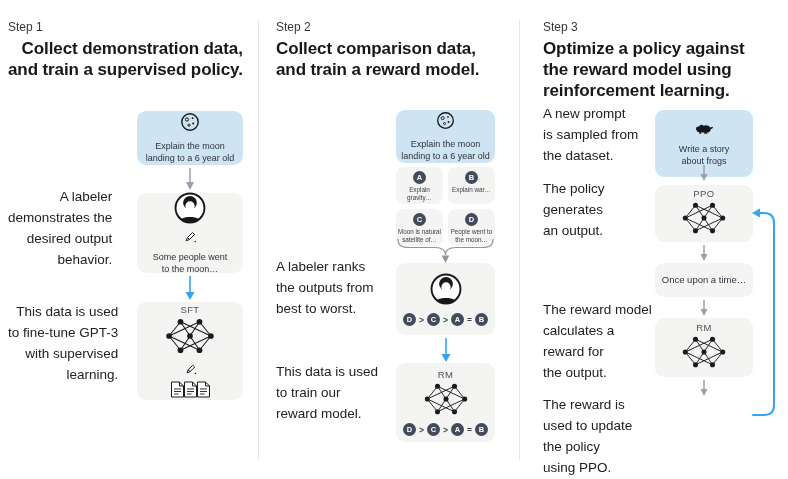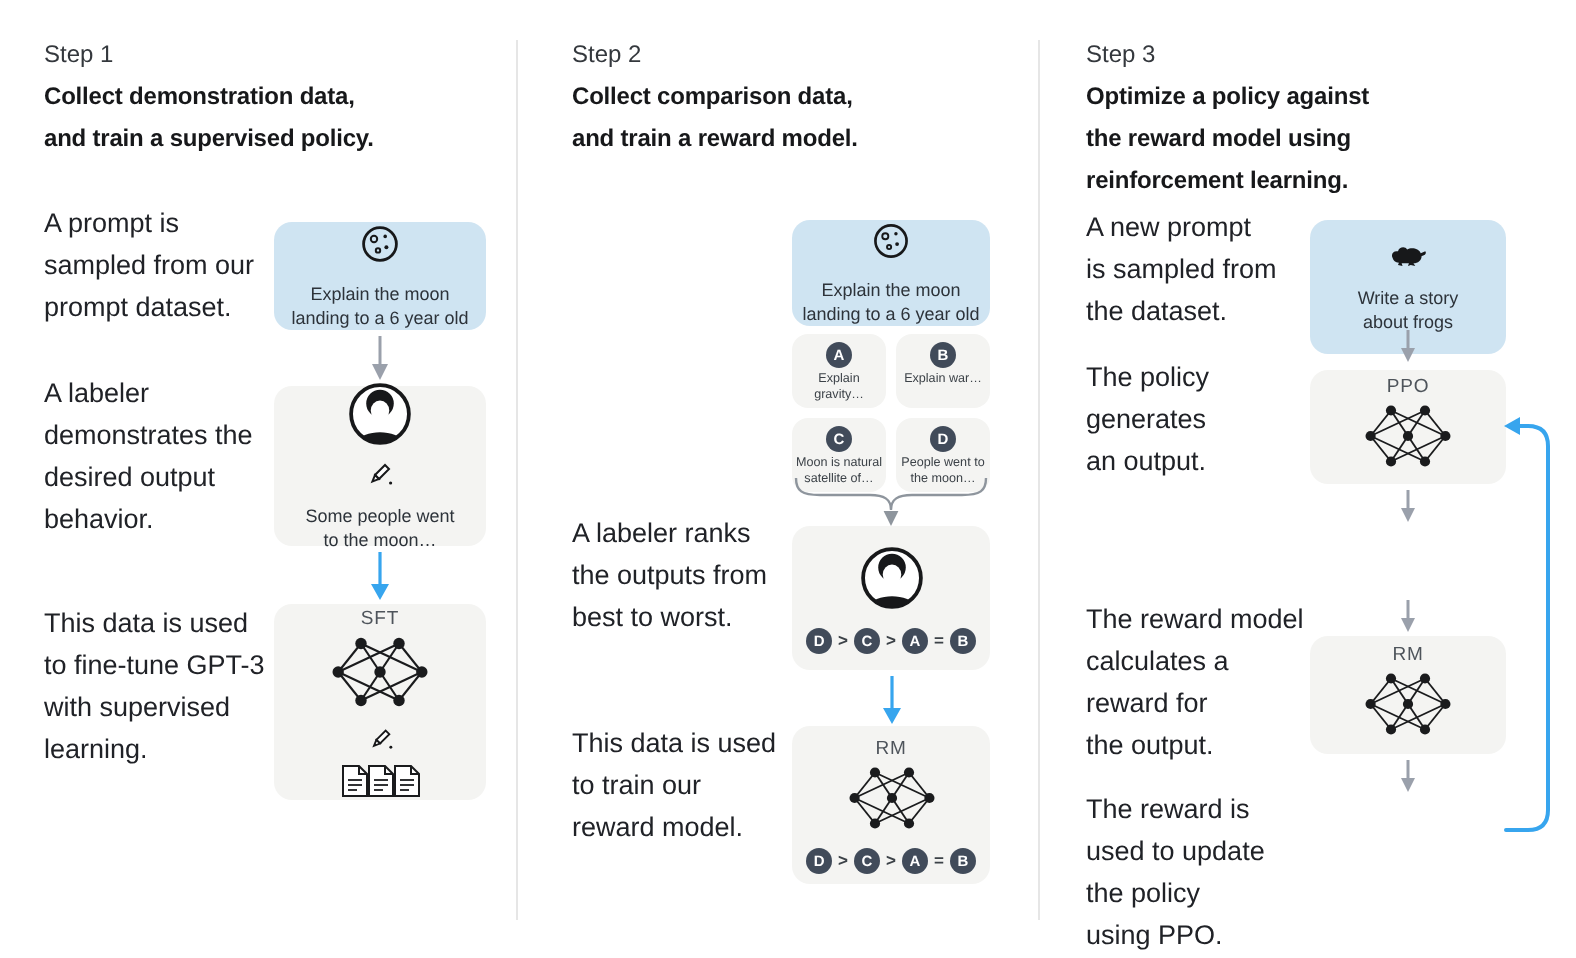--- a/index.html
+++ b/index.html
@@ -4,25 +4,25 @@
 <style>
   html,body{margin:0;padding:0;background:#fff;}
   body{width:788px;height:479px;overflow:hidden;font-family:"Liberation Sans",sans-serif;}
   .canvas{position:relative;width:788px;height:479px;background:var(--background,#ffffff);}
   .divider{position:absolute;top:20px;height:440px;width:1px;background:var(--divider,#e6e6e6);}
   .col{position:absolute;top:0;height:479px;}
   #col1{left:0;width:258px;}
   #col2{left:262px;width:256px;}
   #col3{left:524px;width:264px;}
   .step-label{position:absolute;top:20px;font-size:12px;color:#34383d;}
-  .heading{position:absolute;top:38px;margin:0;font-size:12px;font-weight:bold;line-height:21px;
+  .heading{position:absolute;top:38px;margin:0;font-size:17px;font-weight:bold;line-height:21px;
            color:var(--heading_text,#17181a);white-space:pre-line;letter-spacing:-0.1px;}
   .caption{position:absolute;margin:0;font-size:13.5px;line-height:21px;color:var(--body_text,#202227);white-space:pre-line;}
-  #col1 .step-label,#col1 .heading,#col1 .caption{left:22px;}
-  #col2 .step-label,#col2 .heading,#col2 .caption{left:24px;}
+  #col1 .step-label,#col1 .heading,#col1 .caption{left:8px;text-align:right;}
+  #col2 .step-label,#col2 .heading,#col2 .caption{left:14px;}
   #col3 .step-label,#col3 .heading,#col3 .caption{left:19px;}
   .gbox{position:absolute;border-radius:9px;display:flex;flex-direction:column;align-items:center;
         justify-content:center;text-align:center;box-sizing:border-box;padding:3px 2px;}
   .gbox.blue{background:var(--prompt_box_bg,#cfe4f2);}
   .gbox.gray{background:var(--model_box_bg,#f4f4f2);}
   .box-text{font-size:9px;line-height:12px;color:var(--box_text,#2d333a);white-space:pre-line;margin-top:4px;}
   .box-label{font-size:9.5px;color:#4e545b;letter-spacing:0.4px;margin-bottom:2px;text-align:center;}
   .chips{position:absolute;display:grid;grid-template-columns:47px 47px;justify-content:space-between;row-gap:5px;}
   .chip{background:var(--model_box_bg,#f4f4f2);border-radius:8px;padding:4px 1px 3px;display:flex;
         flex-direction:column;align-items:center;gap:2px;min-height:22px;}
@@ -43,23 +43,20 @@
 <body>
 
 <div class="canvas">
   <div class="divider" style="left:258px"></div>
   <div class="divider" style="left:519px"></div>
 
   <section class="col" id="col1">
     <div class="step-label">Step 1</div>
     <h2 class="heading">Collect demonstration data,
 and train a supervised policy.</h2>
-    <p class="caption" style="top:101px">A prompt is
-sampled from our
-prompt dataset.</p>
     <p class="caption" style="top:186px">A labeler
 demonstrates the
 desired output
 behavior.</p>
     <p class="caption" style="top:301px">This data is used
 to fine-tune GPT-3
 with supervised
 learning.</p>
 
     <div class="gbox blue" style="left:137px;top:111px;width:106px;height:54px">
@@ -376,20 +373,23 @@
       </span>
     </div>
 
     <span class="arrow" style="left:174px;top:244px">
       <svg width="12" height="18" viewBox="0 0 12 18">
           <line x1="6" y1="1" x2="6" y2="11" stroke="#9aa0ab" stroke-width="1.5"></line>
           <polygon points="2.5,10 9.5,10 6,17" fill="#9aa0ab"></polygon>
         </svg>
     </span>
 
+    <div class="gbox gray" style="left:131px;top:263px;width:98px;height:34px">
+      <div class="box-text" style="margin-top:0;font-size:9.5px">Once upon a time…</div>
+    </div>
 
     <span class="arrow" style="left:174px;top:299px">
       <svg width="12" height="18" viewBox="0 0 12 18">
           <line x1="6" y1="1" x2="6" y2="11" stroke="#9aa0ab" stroke-width="1.5"></line>
           <polygon points="2.5,10 9.5,10 6,17" fill="#9aa0ab"></polygon>
         </svg>
     </span>
 
     <div class="gbox gray" style="left:131px;top:318px;width:98px;height:59px">
       <div class="box-label">RM</div>

